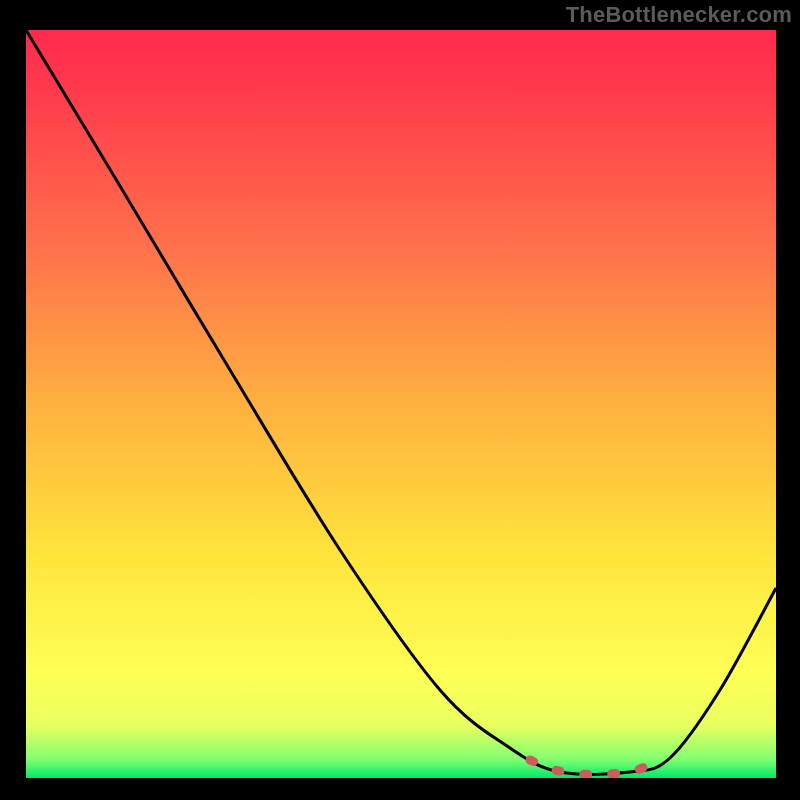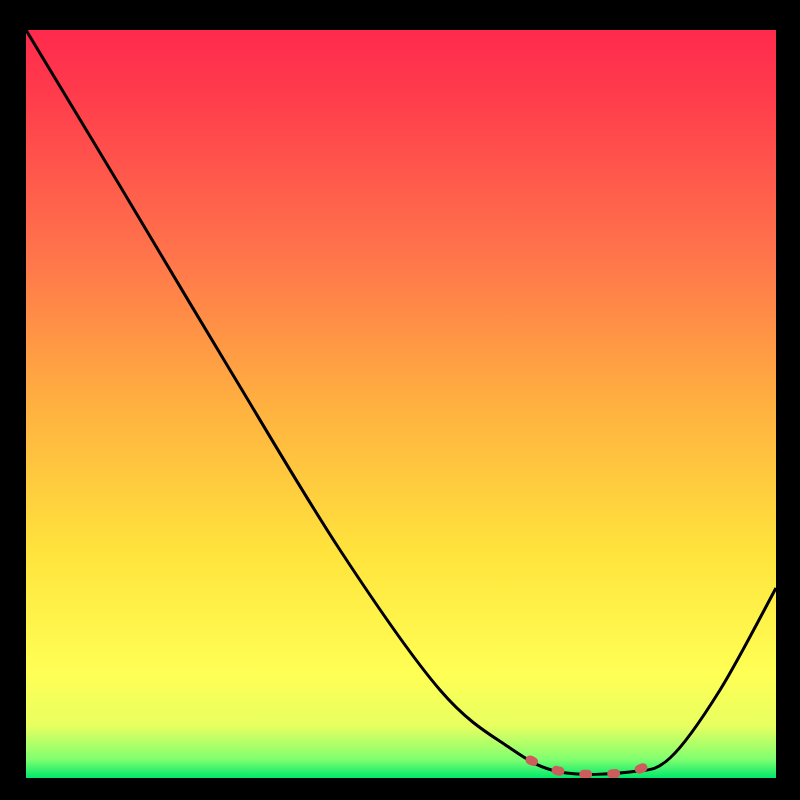--- a/index.html
+++ b/index.html
@@ -32,20 +32,21 @@
     position: absolute;
     left: 0;
     top: 0;
   }
 </style>
 </head>
 <body>
 
 <div class="frame">
 
+  <div class="watermark">TheBottlenecker.com</div>
 
   <svg class="plot" width="800" height="800" viewBox="0 0 800 800">
     <defs>
       <linearGradient id="bg-grad" x1="0" y1="0" x2="0" y2="1">
           <stop offset="0%" stop-color="#ff2a4d"></stop>
           <stop offset="8%" stop-color="#ff3a4c"></stop>
           <stop offset="30%" stop-color="#ff744b"></stop>
           <stop offset="50%" stop-color="#ffb040"></stop>
           <stop offset="70%" stop-color="#ffe43c"></stop>
           <stop offset="86%" stop-color="#ffff55"></stop>

